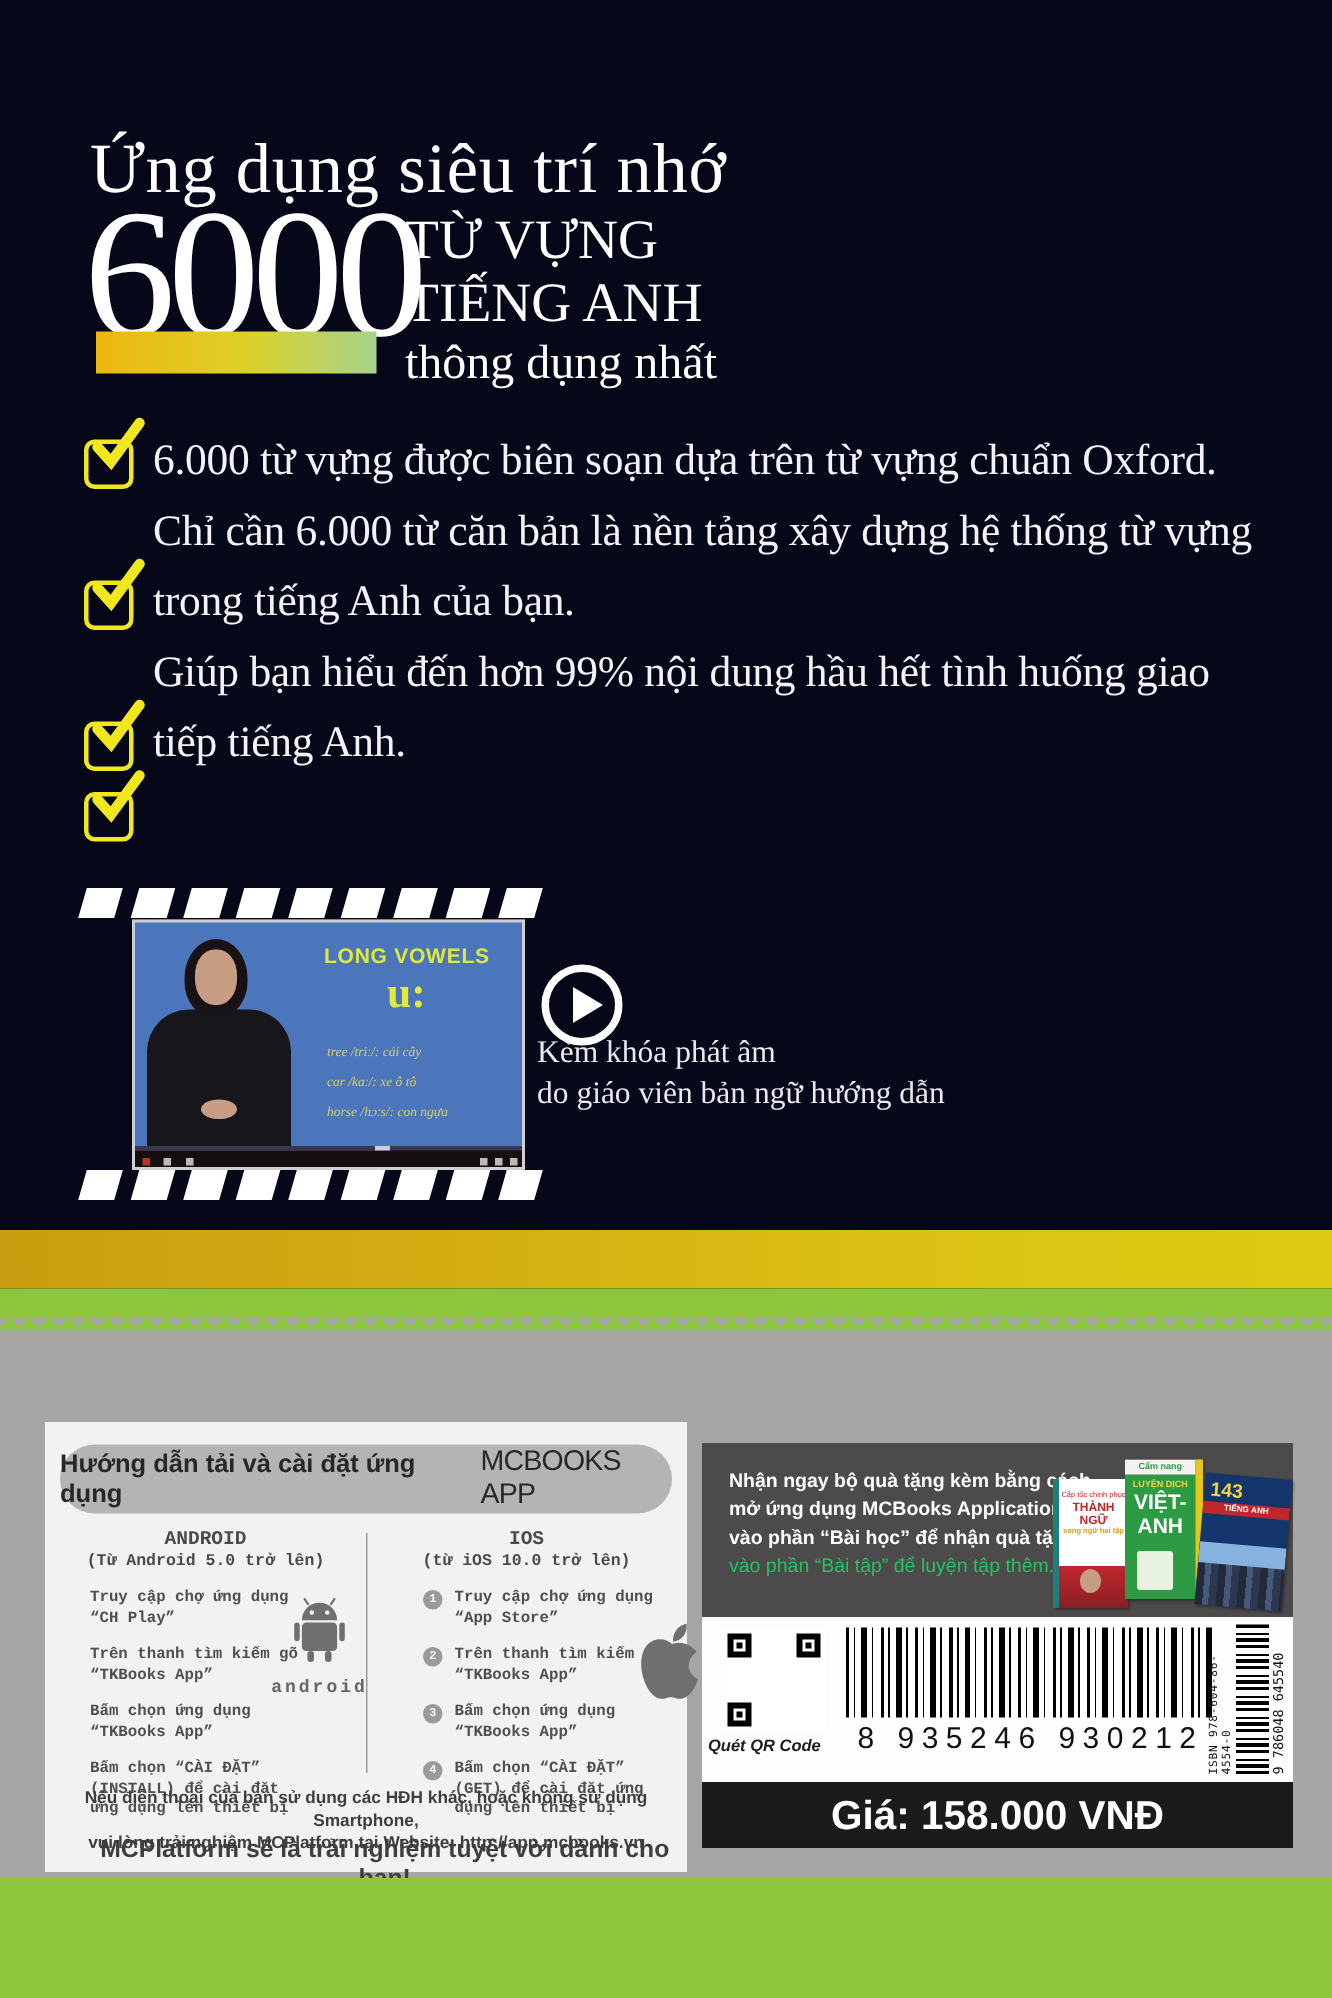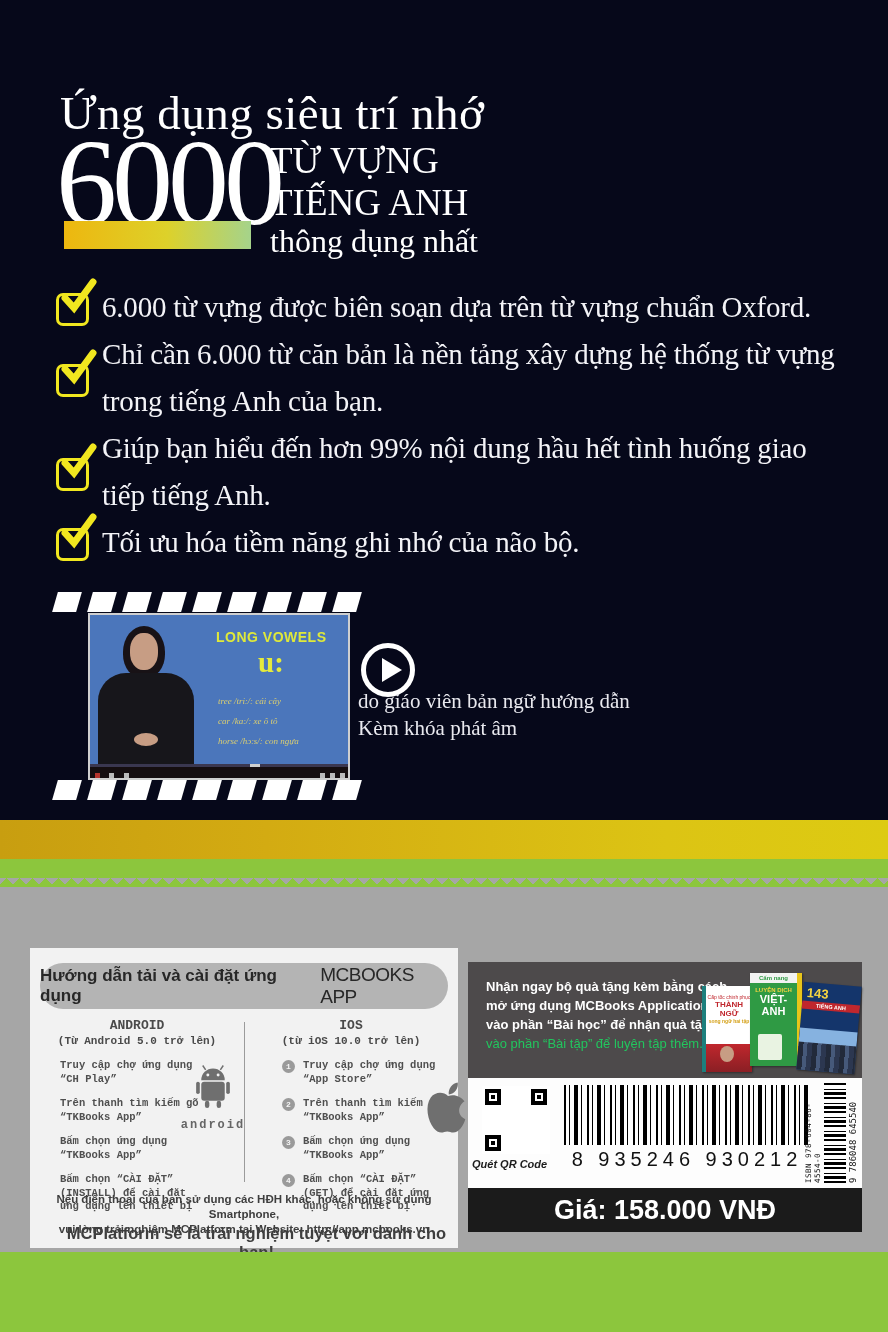--- a/index.html
+++ b/index.html
@@ -13,21 +13,21 @@
   .title-line { position:absolute; left:60px; top:86px; color:#fff; font-size:47px; letter-spacing:0.5px; }
   .big-number { position:absolute; left:56px; top:122px; color:#fff; font-size:122px; line-height:1; letter-spacing:-5px; }
   .grad-bar   { position:absolute; left:64px; top:221px; width:187px; height:28px;
                 background:linear-gradient(90deg,#edb70f 0%,#ddd12a 55%,#a5d38b 100%); }
   .subtitle   { position:absolute; left:270px; top:141px; color:#fff; }
   .subtitle .s1 { font-size:37px; line-height:40px; }
   .subtitle .s2 { font-size:37px; line-height:40px; margin-top:2px; }
   .subtitle .s3 { font-size:32px; line-height:36px; }
 
   .bullets { position:absolute; left:56px; top:284px; width:792px; }
-  .bullet  { display:flex; align-items:center; }
+  .bullet  { display:flex; align-items:flex-end; }
   .check-wrap { position:relative; flex:0 0 46px; height:47px; }
   .check-box  { position:absolute; left:0; top:9px; width:27px; height:27px;
                 border:3px solid #f1e71f; border-radius:7px; }
   .check-mark { position:absolute; left:3px; top:-6px; width:38px; height:38px; }
   .bullet-text { color:#f3f3f7; font-size:29px; line-height:47px; letter-spacing:-0.2px; }
   .bullet-text span { display:block; }
 
   .strip { position:absolute; left:55px; width:310px; display:flex; gap:11px; }
   .strip.top { top:592px; } .strip.bottom { top:780px; }
   .frame { width:24px; height:20px; background:#fff; transform:skewX(-16deg); }
@@ -103,21 +103,21 @@
   .book  { position:absolute; box-shadow:1px 1px 2px rgba(0,0,0,0.4); overflow:hidden; box-sizing:border-box; }
   .book1 { left:2px; top:18px; width:50px; height:86px; background:#fff; border-left:4px solid #1d7f7d; }
   .book1 .t1 { color:#c0272d; font-size:5px; text-align:center; margin-top:8px; }
   .book1 .t2 { color:#c0272d; font-size:8px; font-weight:bold; text-align:center; }
   .book1 .t3 { color:#d4a017; font-size:5px; font-weight:bold; text-align:center; }
   .book1 .photo { position:absolute; left:0; right:0; bottom:0; height:28px; background:linear-gradient(#c0272d,#8a1f24); }
   .book1 .head { position:absolute; left:14px; bottom:10px; width:14px; height:16px; background:#c79d84; border-radius:50%; }
   .book2 { left:50px; top:5px; width:52px; height:93px; background:#2f9a44; border-right:5px solid #e8c51a; }
   .book2 .t1 { background:#f2f2f2; color:#2f9a44; font-size:6px; font-weight:bold; text-align:center; padding:2px 0; }
   .book2 .t2 { color:#f4d341; font-size:6px; font-weight:bold; text-align:center; margin-top:4px; }
-  .book2 .t3 { color:#fff; font-size:11px; font-weight:bold; text-align:center; }
+  .book2 .t3 { color:#fff; font-size:14px; font-weight:bold; text-align:center; }
   .book2 .pad { position:absolute; left:8px; bottom:6px; width:24px; height:26px; background:#e9f3e2; border-radius:2px; }
   .book3 { left:100px; top:16px; width:58px; height:88px; background:#14356b; transform:rotate(5deg); }
   .book3 .t1 { color:#f4d341; font-size:13px; font-weight:bold; margin:4px 0 0 4px; line-height:13px; }
   .book3 .t2 { background:#c0272d; color:#fff; font-size:5.5px; font-weight:bold; text-align:center; padding:1px 0; margin-top:2px; }
   .book3 .city { position:absolute; left:0; right:0; bottom:0; height:42px;
                  background:linear-gradient(#86b2e0 0 45%,#3a4a63 45%); }
   .book3 .city::after { content:""; position:absolute; left:0; right:0; bottom:0; height:28px;
                  background:repeating-linear-gradient(90deg,#222a3a 0 5px,#46597a 5px 9px,#2c3750 9px 14px); }
 
   .codes { position:absolute; left:468px; top:1078px; width:394px; height:110px; background:#fdfdfd; }
@@ -194,23 +194,20 @@
           <span>tiếp tiếng Anh.</span>
         </div>
       </div>
       <div class="bullet">
         <div class="check-wrap">
           <div class="check-box"></div>
           <svg class="check-mark" viewBox="0 0 38 38">
               <path d="M6 20 L15 30 L34 4" fill="none" stroke="#f1e71f" stroke-width="7" stroke-linecap="round"></path>
             </svg>
         </div>
-        <div class="bullet-text serif">
-          <span>Tối ưu hóa tiềm năng ghi nhớ của não bộ.</span>
-        </div>
       </div>
     </div>
 
     <div class="strip top">
       <span class="frame"></span>
         <span class="frame"></span>
         <span class="frame"></span>
         <span class="frame"></span>
         <span class="frame"></span>
         <span class="frame"></span>
@@ -253,22 +250,22 @@
         <span class="frame"></span>
         <span class="frame"></span>
         <span class="frame"></span>
         <span class="frame"></span>
     </div>
 
     <div class="play-btn">
         <span class="play-tri"></span>
       </div>
     <div class="caption serif">
+      <div>Kèm khóa phát âm</div>
       <div>do giáo viên bản ngữ hướng dẫn</div>
-      <div>Kèm khóa phát âm</div>
     </div>
   </section>
 
   <div class="band-yellow"></div>
   <div class="band-green"></div>
 
   <section class="lower">
     <div class="zigzag"></div>
   </section>
 

